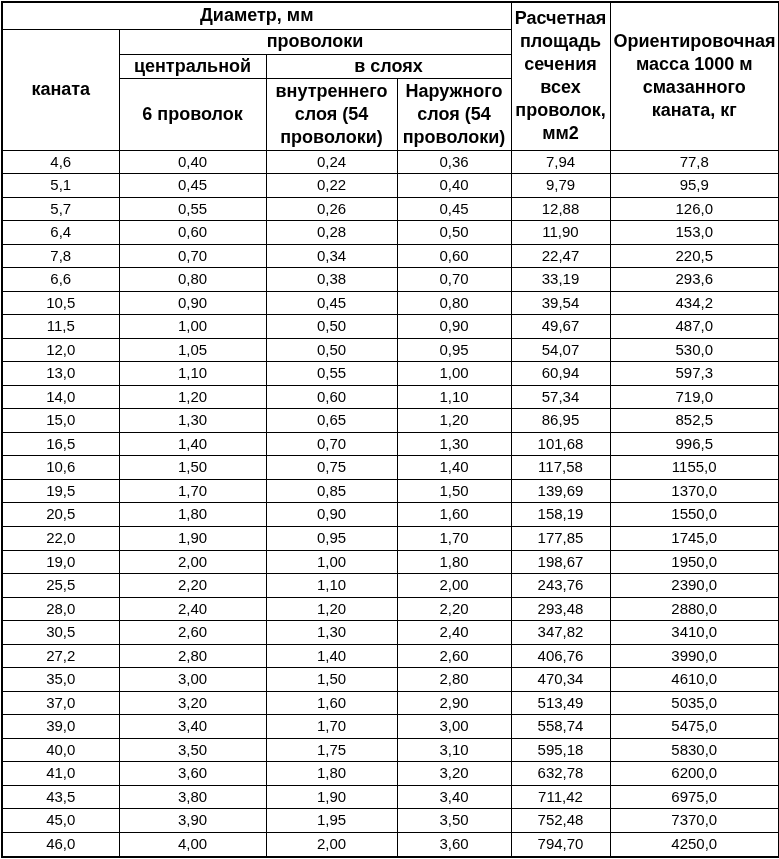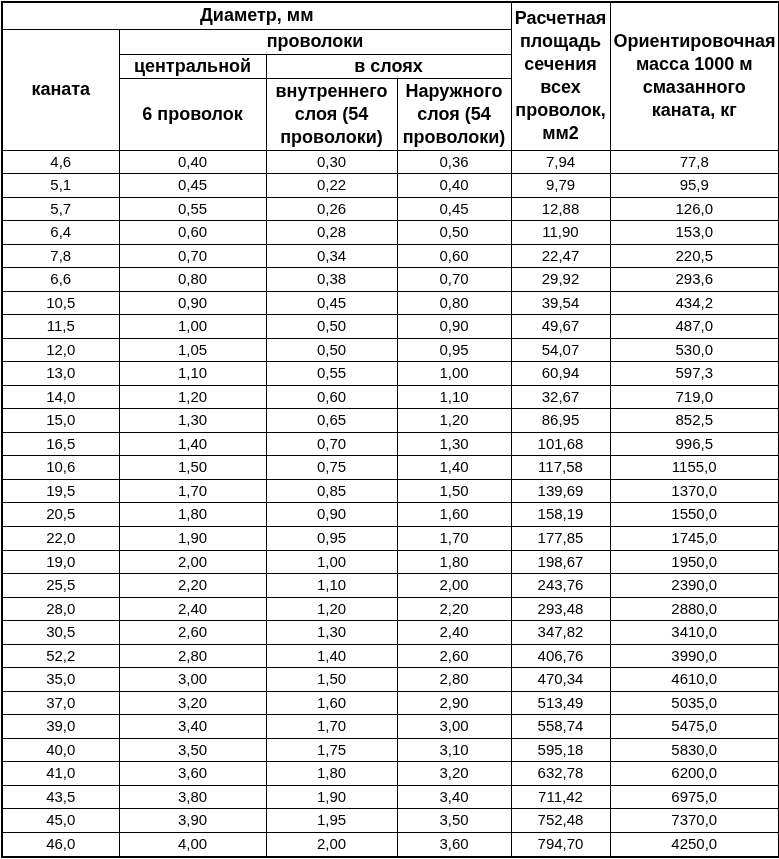--- a/index.html
+++ b/index.html
@@ -80,21 +80,21 @@
     <tr class="h-row4">
       <th>6 проволок</th>
       <th>внутреннего слоя (54 проволоки)</th>
       <th>Наружного слоя (54 проволоки)</th>
     </tr>
   </thead>
   <tbody>
       <tr>
         <td>4,6</td>
         <td>0,40</td>
-        <td>0,30</td>
+        <td>0,24</td>
         <td>0,36</td>
         <td>7,94</td>
         <td>77,8</td>
       </tr>
       <tr>
         <td>5,1</td>
         <td>0,45</td>
         <td>0,22</td>
         <td>0,40</td>
         <td>9,79</td>
@@ -122,21 +122,21 @@
         <td>0,34</td>
         <td>0,60</td>
         <td>22,47</td>
         <td>220,5</td>
       </tr>
       <tr>
         <td>6,6</td>
         <td>0,80</td>
         <td>0,38</td>
         <td>0,70</td>
-        <td>29,92</td>
+        <td>33,19</td>
         <td>293,6</td>
       </tr>
       <tr>
         <td>10,5</td>
         <td>0,90</td>
         <td>0,45</td>
         <td>0,80</td>
         <td>39,54</td>
         <td>434,2</td>
       </tr>
@@ -162,21 +162,21 @@
         <td>0,55</td>
         <td>1,00</td>
         <td>60,94</td>
         <td>597,3</td>
       </tr>
       <tr>
         <td>14,0</td>
         <td>1,20</td>
         <td>0,60</td>
         <td>1,10</td>
-        <td>32,67</td>
+        <td>57,34</td>
         <td>719,0</td>
       </tr>
       <tr>
         <td>15,0</td>
         <td>1,30</td>
         <td>0,65</td>
         <td>1,20</td>
         <td>86,95</td>
         <td>852,5</td>
       </tr>
@@ -246,21 +246,21 @@
       </tr>
       <tr>
         <td>30,5</td>
         <td>2,60</td>
         <td>1,30</td>
         <td>2,40</td>
         <td>347,82</td>
         <td>3410,0</td>
       </tr>
       <tr>
-        <td>52,2</td>
+        <td>27,2</td>
         <td>2,80</td>
         <td>1,40</td>
         <td>2,60</td>
         <td>406,76</td>
         <td>3990,0</td>
       </tr>
       <tr>
         <td>35,0</td>
         <td>3,00</td>
         <td>1,50</td>

